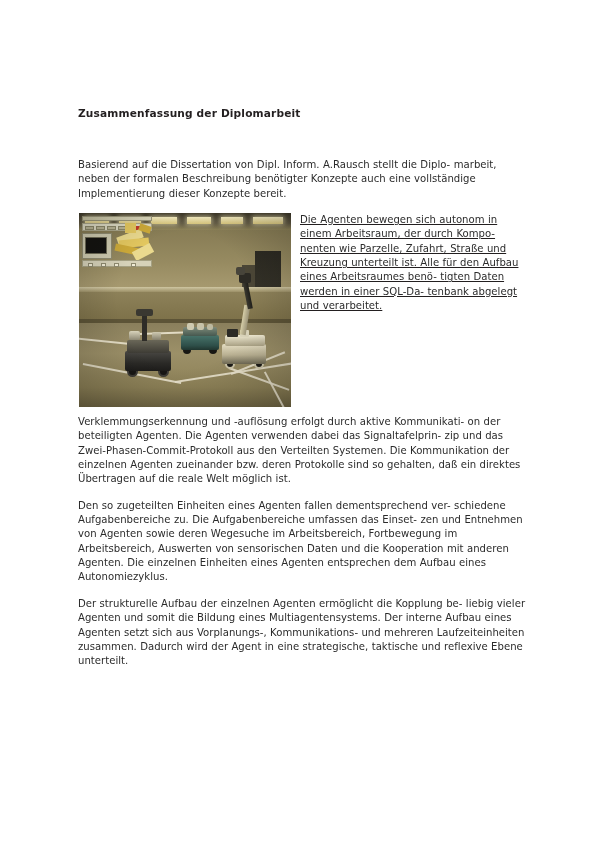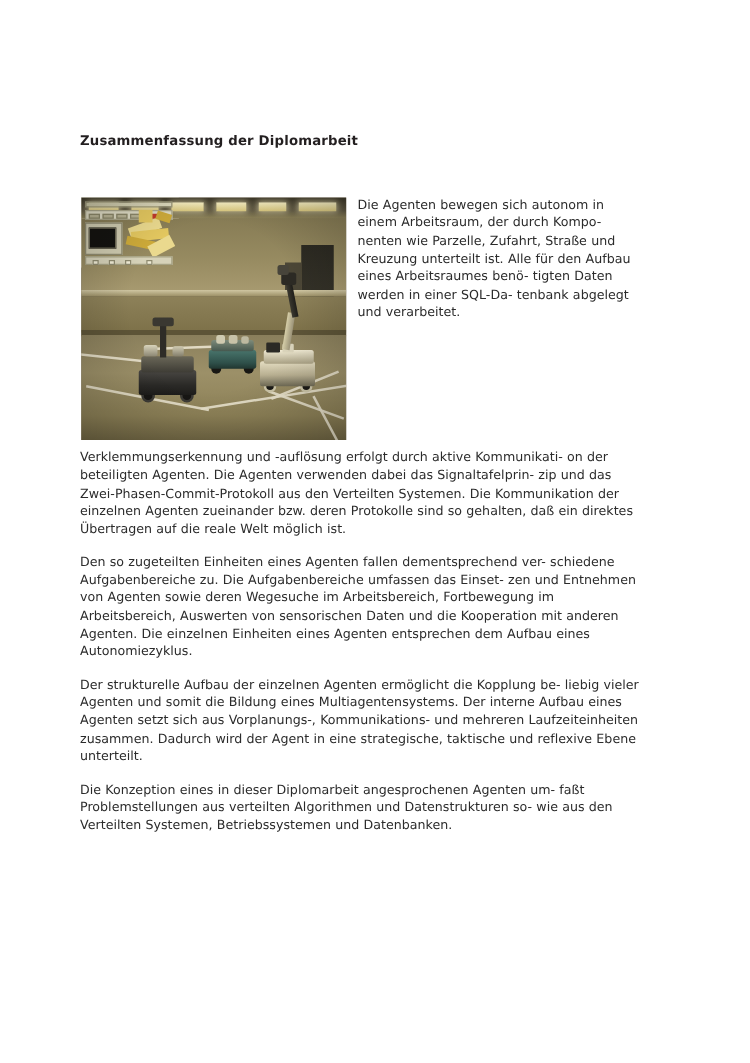--- a/index.html
+++ b/index.html
@@ -17,21 +17,21 @@
 
   .page {
     position: relative;
     width: 600px;
     height: 850px;
     background: #ffffff;
   }
 
   .content {
     position: absolute;
-    left: 64px;
+    left: 78px;
     top: 106px;
     width: 452px;
   }
 
   .doc-title {
     font-size: 10.6px;
     font-weight: bold;
     letter-spacing: 0.15px;
     color: #231f20;
     margin: 0 0 38px 0;
@@ -61,20 +61,21 @@
     top: 0px;
     width: 212px;
     height: 194px;
     overflow: hidden;
     background: #6d6550;
   }
 
   .side-col {
     margin-left: 222px;
     width: 230px;
+    text-decoration: underline;
   }
 
   .side-col .para {
     margin-bottom: 12px;
   }
 
   .after-figure {
     clear: both;
   }
 
@@ -311,20 +312,23 @@
 </style>
 </head>
 <body>
 
 <div class="page">
   <div class="content">
 
     <h1 class="doc-title">Zusammenfassung der Diplomarbeit</h1>
 
 
+    <p class="para">Basierend auf die Dissertation von Dipl. Inform. A.Rausch stellt die Diplo-
+marbeit, neben der formalen Beschreibung benötigter Konzepte auch eine
+vollständige Implementierung dieser Konzepte bereit.</p>
 
     <div class="figure-block">
 
       <div class="photo">
         <div class="ph-layer ph-ceiling">
           <div class="ph-light" style="left:6px;  width:24px;"></div>
           <div class="ph-light" style="left:40px; width:22px;"></div>
           <div class="ph-light" style="left:72px; width:26px;"></div>
           <div class="ph-light" style="left:108px;width:24px;"></div>
           <div class="ph-light" style="left:142px;width:22px;"></div>
@@ -425,18 +429,15 @@
 Fortbewegung im Arbeitsbereich, Auswerten von sensorischen Daten und
 die Kooperation mit anderen Agenten. Die einzelnen Einheiten eines Agenten
 entsprechen dem Aufbau eines Autonomiezyklus.</p>
 
     <p class="para">Der strukturelle Aufbau der einzelnen Agenten ermöglicht die Kopplung be-
 liebig vieler Agenten und somit die Bildung eines Multiagentensystems. Der
 interne Aufbau eines Agenten setzt sich aus Vorplanungs-, Kommunikations-
 und mehreren Laufzeiteinheiten zusammen. Dadurch wird der Agent in eine
 strategische, taktische und reflexive Ebene unterteilt.</p>
 
-    <p class="para">Die Konzeption eines in dieser Diplomarbeit angesprochenen Agenten um-
-faßt Problemstellungen aus verteilten Algorithmen und Datenstrukturen so-
-wie aus den Verteilten Systemen, Betriebssystemen und Datenbanken.</p>
 
   </div>
 </div>
 
 </body></html>

